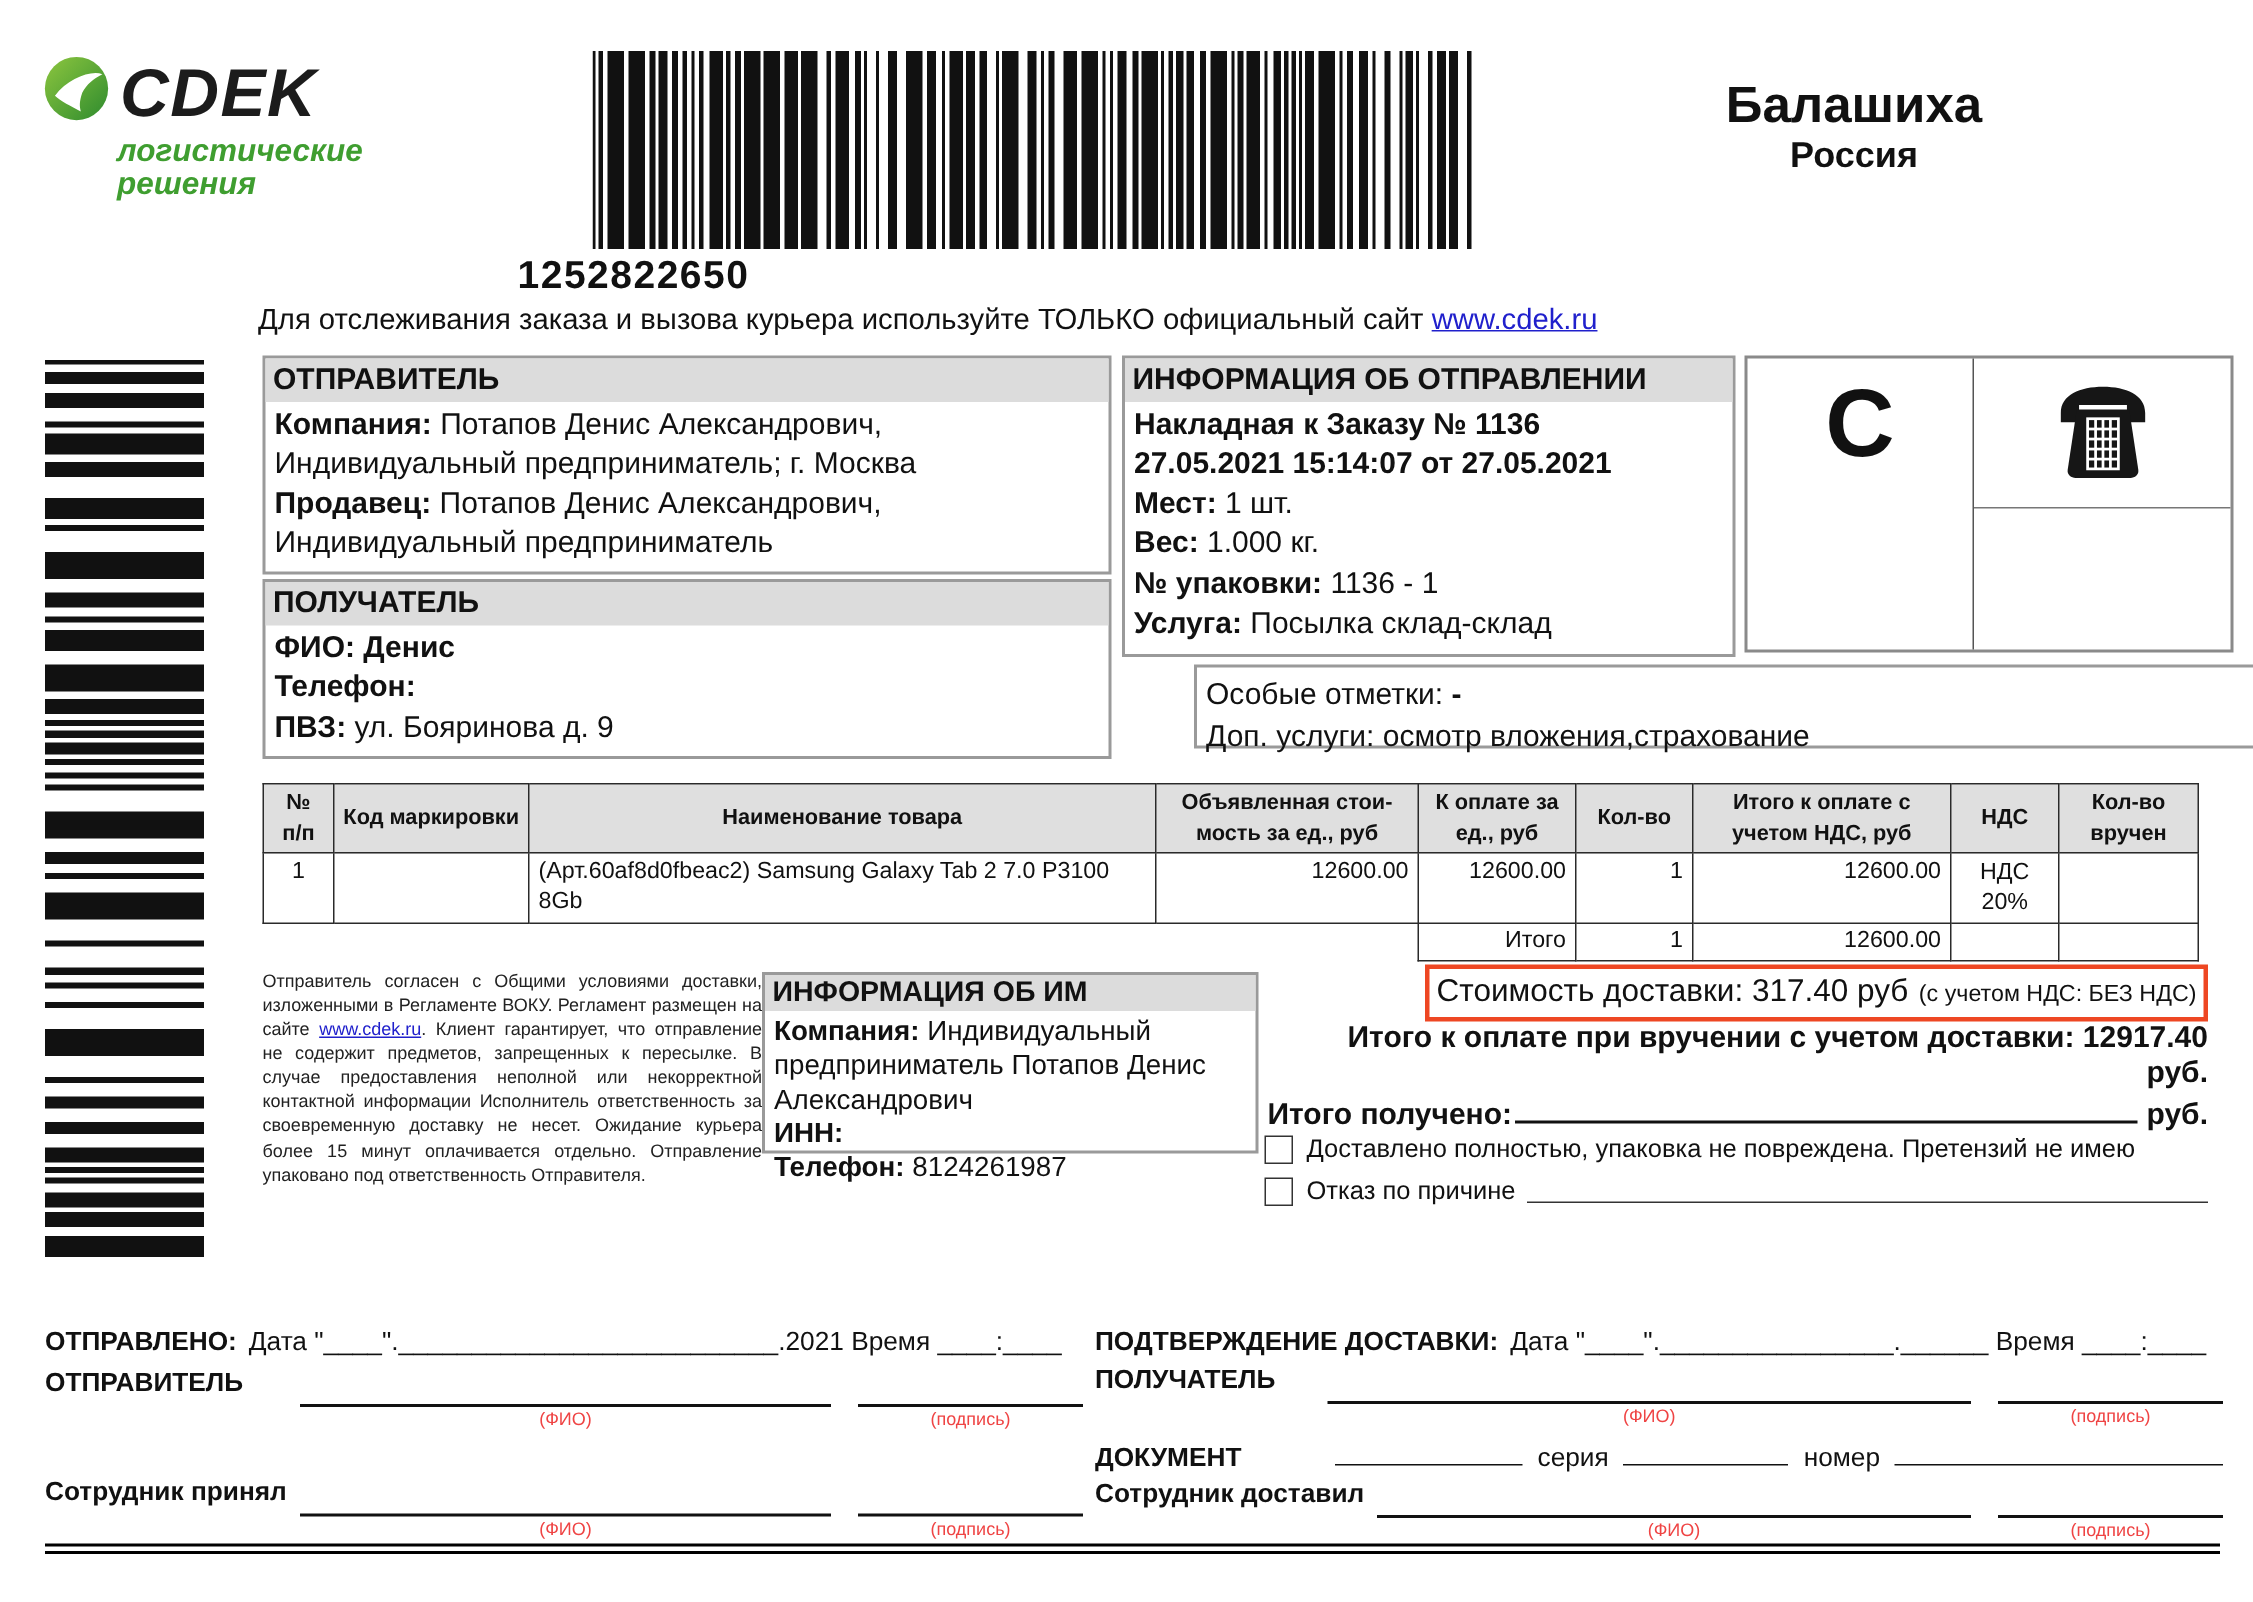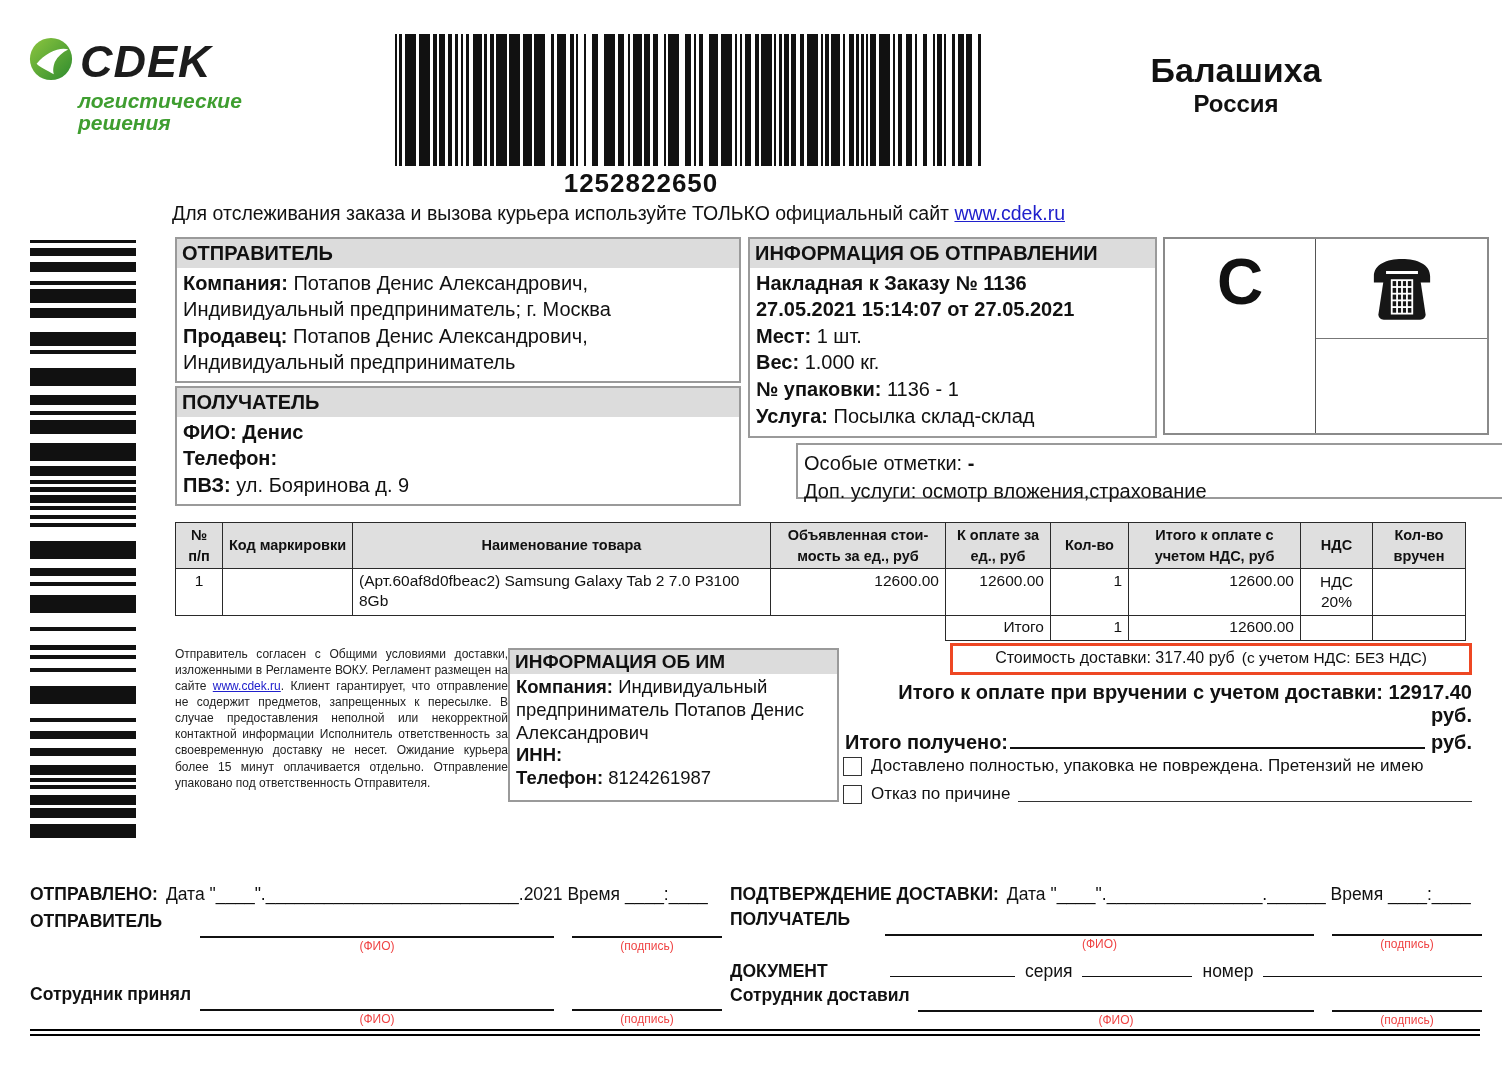--- a/index.html
+++ b/index.html
@@ -10,21 +10,21 @@
   .b{font-weight:bold;}
 
   
   .logo{left:28px;top:36px;width:250px;}
   .logo-top{display:flex;align-items:flex-start;gap:6px;}
   .brand{font-size:45px;font-weight:bold;font-style:italic;letter-spacing:1px;color:#1c1c1c;}
   .tagline{margin-left:50px;margin-top:2px;color:var(--green);font-weight:bold;font-style:italic;font-size:21px;line-height:1.05;}
 
   
   .bc-top{left:395px;top:34px;width:592px;height:132px;display:flex;align-items:stretch;overflow:hidden;}
-  .bc-num{left:345px;top:168px;width:592px;text-align:center;font-size:26px;font-weight:bold;letter-spacing:1px;}
+  .bc-num{left:345px;top:168px;width:592px;font-size:26px;font-weight:bold;letter-spacing:1px;}
   .bc-left{left:30px;top:240px;width:106px;height:604px;display:flex;flex-direction:column;overflow:hidden;}
 
   .destination{left:1000px;top:50px;width:472px;text-align:center;line-height:1.18;}
   .dest-city{font-size:34px;font-weight:bold;}
   .dest-country{font-size:24px;font-weight:bold;}
 
   .notice{left:172px;top:202px;width:1100px;font-size:19.5px;}
   .link{color:var(--link);text-decoration:underline;cursor:pointer;}
 
   
@@ -56,28 +56,28 @@
   .items-t td.r{text-align:right;}
   .items-t td.vat{text-align:center;vertical-align:middle;}
   .items-t tr.row1 td{height:42px;}
   .items-t tr.total td{height:22px;padding:1px 6px;}
   .items-t td.noborder{border:none;background:transparent;}
 
   
   .terms{left:175px;top:646px;width:333px;font-size:12px;line-height:1.34;text-align:justify;color:#222;}
 
   
-  .im-box{left:508px;top:648px;width:331px;height:154px;}
+  .im-box{left:508px;top:648px;width:331px;height:121px;}
   .im-box .box-title{font-size:19px;}
   .im-box .box-body{font-size:18.5px;line-height:1.23;}
 
   
   .cost-box{left:950px;top:643px;width:522px;box-sizing:border-box;border:3px solid var(--accent);
     display:flex;align-items:baseline;justify-content:center;gap:7px;padding:3px 6px 5px 6px;}
-  .cost-main{font-size:16px;white-space:nowrap;}
+  .cost-main{font-size:21px;white-space:nowrap;}
   .cost-note{font-size:15.5px;white-space:nowrap;}
   .total-due{left:840px;top:681px;width:632px;text-align:right;font-weight:bold;font-size:20px;line-height:1.16;}
   .received{left:845px;top:729px;width:627px;display:flex;align-items:baseline;font-size:20px;font-weight:bold;}
   .received .fill{flex:1;border-bottom:2px solid #111;height:18px;margin:0 6px 2px 2px;}
   .cbrow{display:flex;align-items:center;font-size:17px;}
   .cb1{left:843px;top:756px;width:629px;}
   .cb2{left:843px;top:784px;width:629px;}
   .checkbox{width:19px;height:19px;border:1.5px solid #333;box-sizing:border-box;margin-right:9px;flex-shrink:0;background:#fff;}
   .cbrow .fill{flex:1;border-bottom:1.5px solid #333;height:14px;margin-left:8px;}
 

